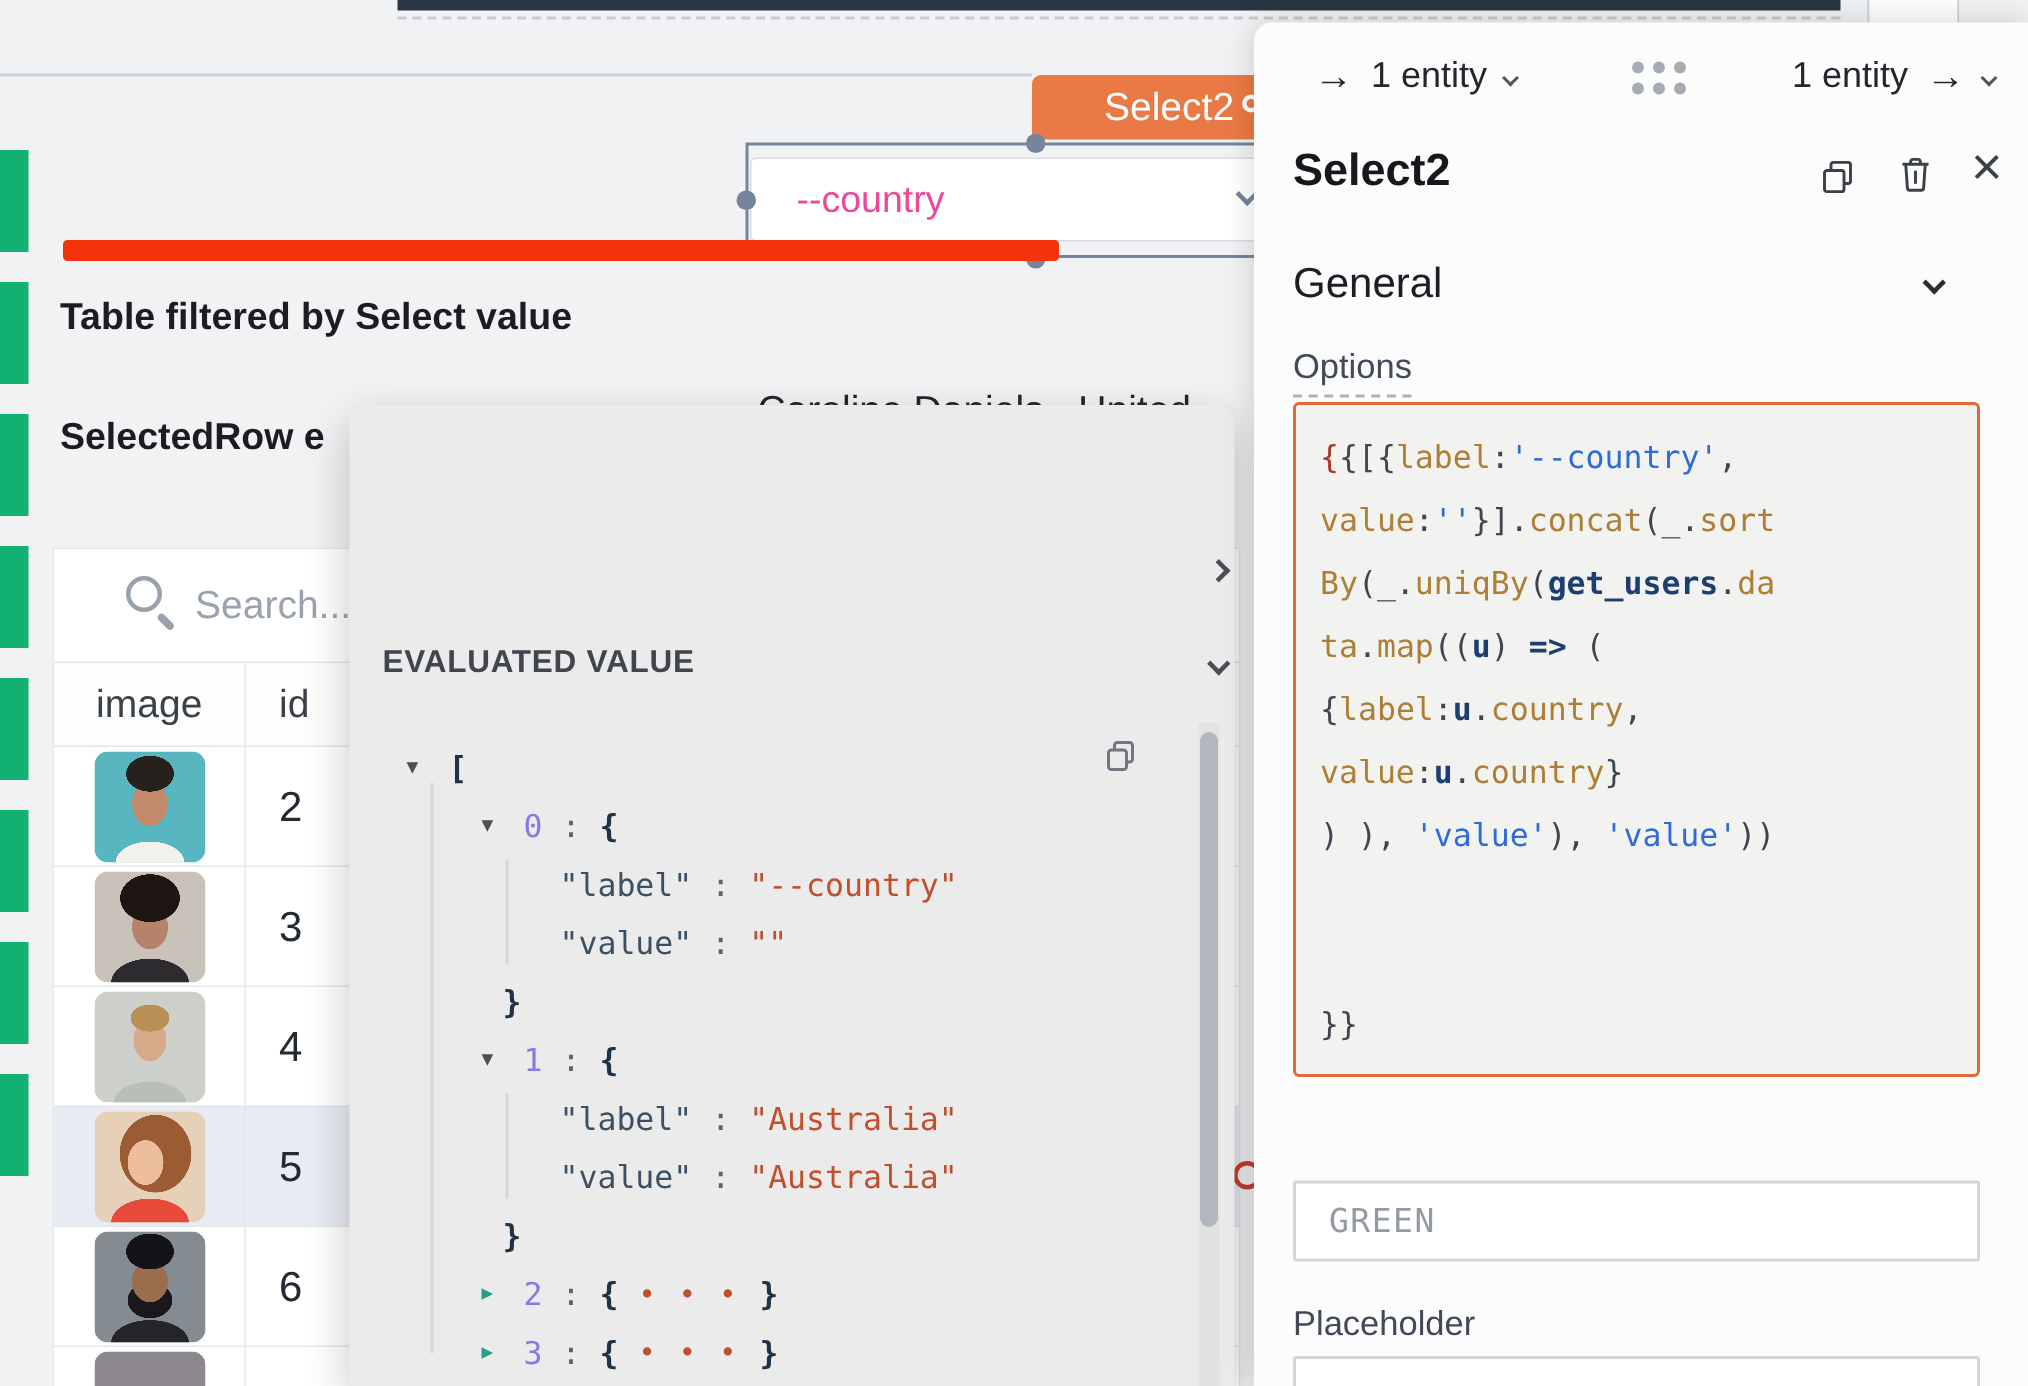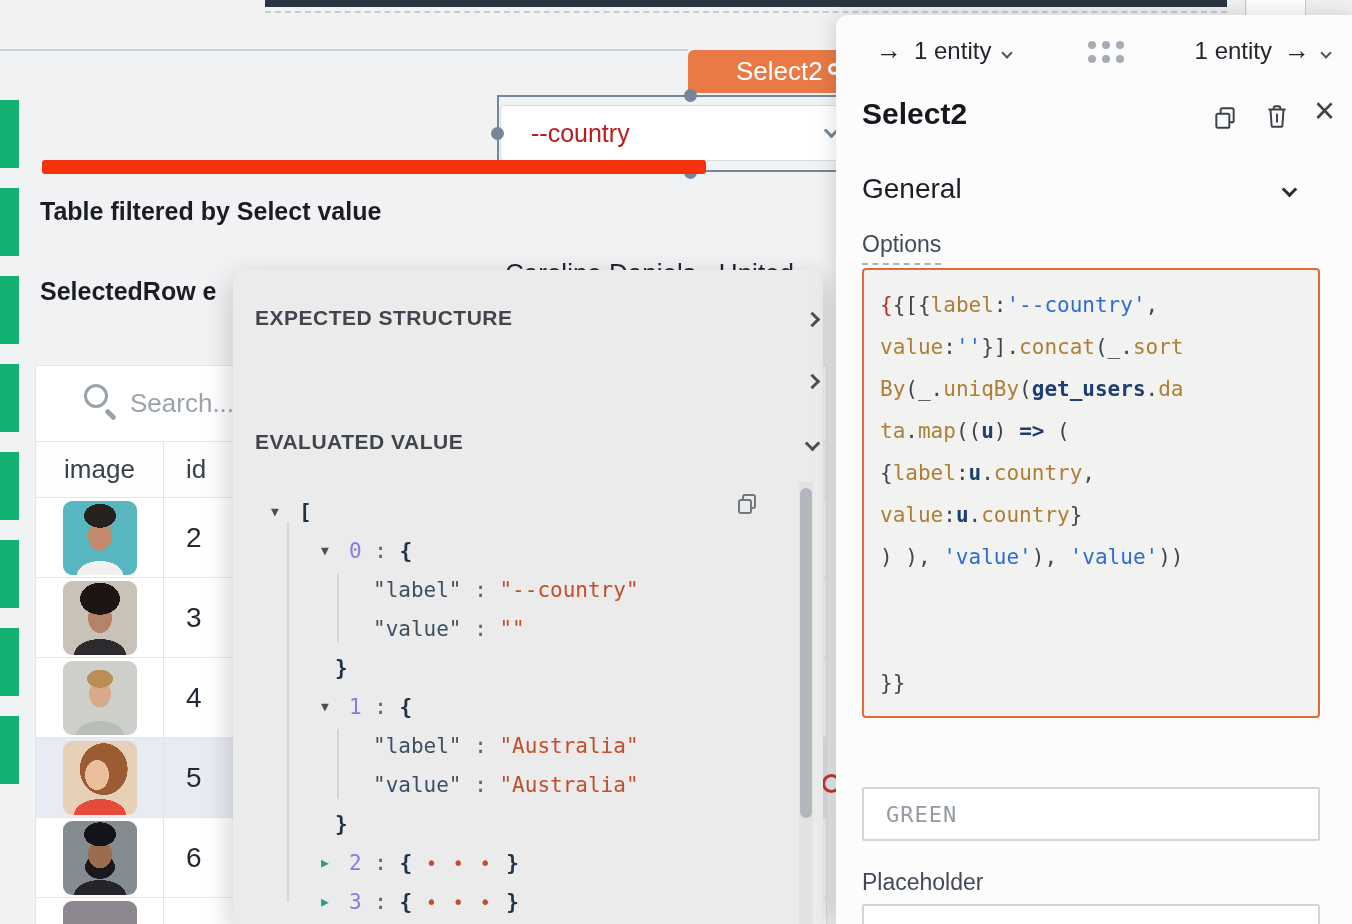--- a/index.html
+++ b/index.html
@@ -15,21 +15,21 @@
   .hline50{position:absolute;left:0;top:49px;width:688px;height:2px;background:#cdd2d8;}
 
   .tag{position:absolute;left:688px;top:50px;width:158px;height:43px;background:#e97a45;
     border-radius:6px 6px 0 0;color:#fff;font-size:26px;display:flex;align-items:center;padding-left:48px;}
   .tag .gear{position:absolute;left:140px;top:13px;width:12px;height:12px;border:3px solid #fff;border-radius:50%;}
 
   .sel-outline{position:absolute;left:497px;top:95px;width:351px;height:77px;border:2px solid #74859c;}
   .hdl{position:absolute;width:13px;height:13px;border-radius:50%;background:#74859c;}
   .dropdown{position:absolute;left:500px;top:105px;width:344px;height:56px;background:#fff;
     border:1px solid #d7dbe1;border-radius:4px;display:flex;align-items:center;padding-left:30px;
-    font-size:25px;color:#b91c1c;}
+    font-size:25px;color:#ec4899;}
   .dd-chev{position:absolute;left:826px;top:122px;color:#74859c;}
 
   .redbar{position:absolute;left:42px;top:160px;width:664px;height:14px;background:#f5330a;border-radius:3px;}
 
   .gbar{position:absolute;left:0;width:19px;height:68px;background:#12b172;}
 
   .canvas-lbl{position:absolute;left:40px;font-size:25px;font-weight:bold;color:#1b1d22;white-space:nowrap;}
   .lbl1{top:116px;} .lbl2{top:197px;text-align:right;} .lbl3{top:277px;}
   .sel-value{position:absolute;left:505px;top:258px;font-size:26px;font-weight:500;color:#23262c;white-space:nowrap;}
 
@@ -213,24 +213,20 @@
             <div class="av a7"></div>
           </div>
           <div class="tcell-id"></div>
         </div>
       </div>
   </div>
 
   <div class="red-arc"></div>
 
   <div class="popup">
-    <div class="psec" style="top:33px;">
-      <span>EXPECTED STRUCTURE</span>
-      <span class="psec-chev"><span class="chev right"></span></span>
-    </div>
     <div class="psec" style="top:95px;">
       <span class="psec-chev"><span class="chev right"></span></span>
     </div>
     <div class="psec" style="top:157px;">
       <span>EVALUATED VALUE</span>
       <span class="psec-chev"><span class="chev down"></span></span>
     </div>
 
     <div class="guide" style="left:54px;top:252px;height:380px;"></div>
     <div class="guide" style="left:104px;top:303px;height:70px;"></div>

